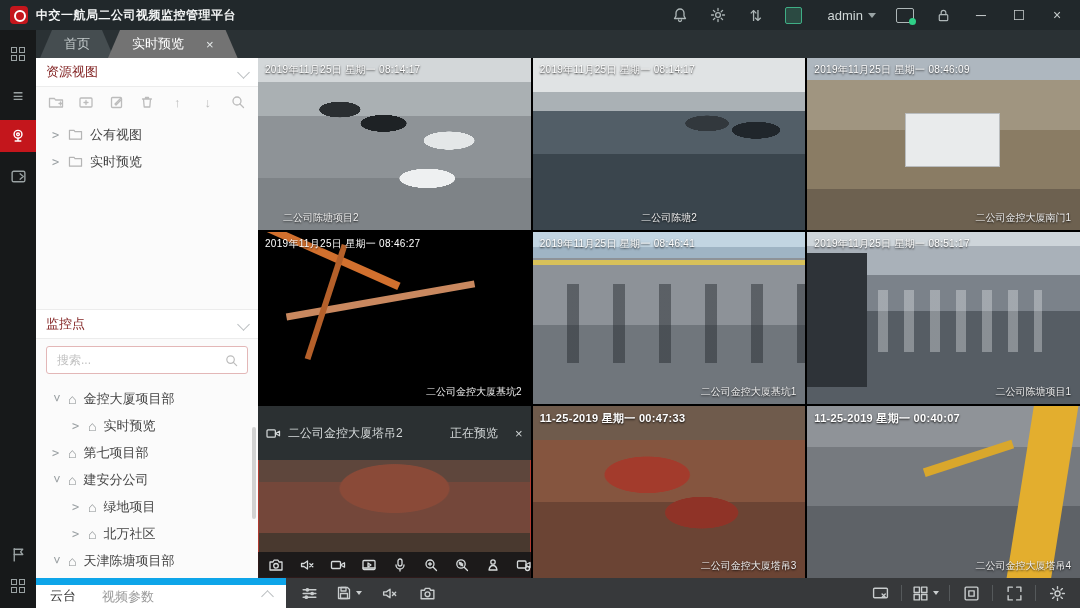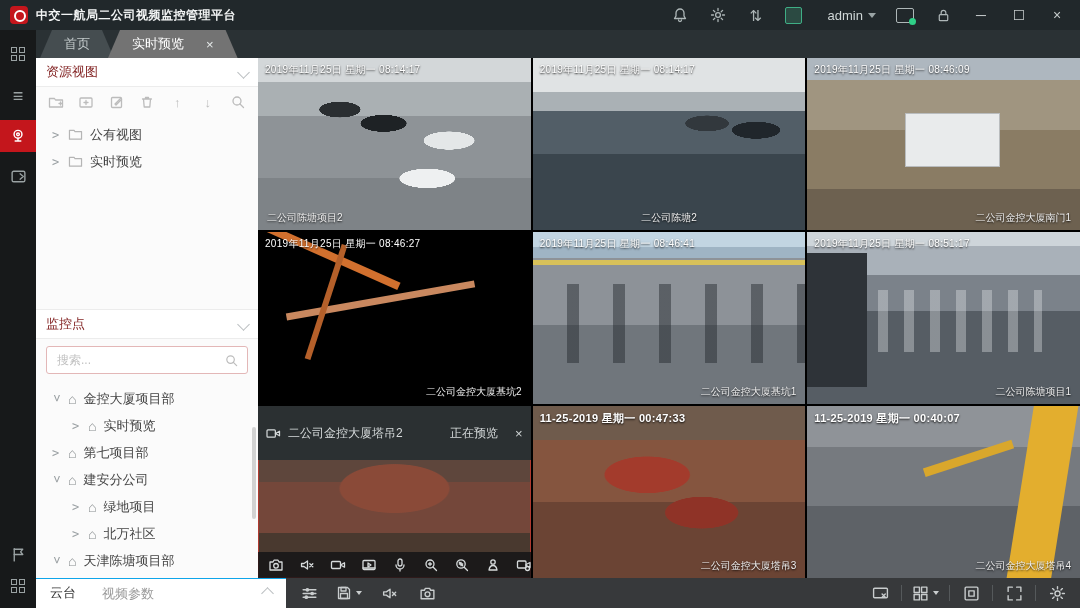--- a/index.html
+++ b/index.html
@@ -68,21 +68,21 @@
   .searchbox input{border:0;outline:0;flex:1;font-size:12px;color:#555;background:transparent;font-family:inherit;}
   .searchbox input::placeholder{color:#c2c2c2;}
   .scrollthumb{position:absolute;right:2px;top:118px;width:4px;height:92px;background:#d2d2d2;border-radius:2px;}
 
   
   .videos{flex:1;background:#000;display:grid;grid-template-columns:repeat(3,1fr);grid-template-rows:repeat(3,1fr);gap:2px;min-width:0;}
   .tile{position:relative;overflow:hidden;cursor:pointer;}
   .ts{position:absolute;top:5px;left:7px;font-size:10px;color:#fff;text-shadow:0 1px 2px rgba(0,0,0,.9);letter-spacing:.3px;}
   .ts.big{font-size:11px;font-weight:bold;}
   .cam-label{position:absolute;bottom:5px;right:9px;font-size:10px;color:#f0f0f0;text-shadow:0 1px 2px rgba(0,0,0,.9);}
-  .cam-label.pos-l{right:auto;left:9px;}
+  .cam-label.pos-l{right:auto;left:25px;}
   .cam-label.pos-c{right:auto;left:50%;transform:translateX(-50%);}
   .deco{position:absolute;}
 
   
   .s1{background:
       radial-gradient(46px 16px at 62% 70%,#eef0f1 60%,transparent 61%),
       radial-gradient(42px 15px at 70% 48%,#e4e7e8 60%,transparent 61%),
       radial-gradient(38px 14px at 46% 38%,#1e2225 60%,transparent 61%),
       radial-gradient(34px 13px at 30% 30%,#2a2e31 60%,transparent 61%),
       linear-gradient(180deg,#d3d7d9 0 14%,#aab0b3 14% 34%,#8e9397 34% 70%,#7e8387 70%);}
@@ -113,21 +113,21 @@
   .tile-head{position:absolute;top:0;left:0;right:0;height:22px;background:#2b3032;display:flex;align-items:center;
              gap:7px;padding:16px 8px;font-size:12px;color:#d6dadb;z-index:3;}
   .tile-head .status{margin-left:auto;}
   .tile-head .tclose2{margin-left:10px;font-size:13px;color:#cfd4d5;cursor:pointer;}
   .tile-tools{position:absolute;left:0;right:0;bottom:0;height:26px;background:rgba(18,20,22,.82);display:flex;
               align-items:center;gap:15px;padding:0 10px;z-index:3;color:#d7dbdc;}
   .tile-tools .ci{width:17px;height:17px;display:flex;align-items:center;justify-content:center;cursor:pointer;}
 
   
   .bottom-row{height:30px;flex:0 0 30px;display:flex;}
-  .panel-tabs{width:222px;flex:0 0 222px;background:#fff;border-top:1px solid #0ea5e9;display:flex;align-items:center;
+  .panel-tabs{width:222px;flex:0 0 222px;background:#fff;border-top:7px solid #0ea5e9;display:flex;align-items:center;
               padding:0 14px;gap:26px;font-size:13px;color:#999;}
   .ptab{height:30px;display:flex;align-items:center;cursor:pointer;}
   .ptab.active{color:#333;border-bottom:2px solid #4a4a4a;}
   .panel-tabs .chev-u{margin-left:auto;}
   .toolbar{flex:1;background:#37393b;display:flex;align-items:center;color:#c9cdce;padding:0 12px;}
   .tool{width:22px;height:22px;display:flex;align-items:center;justify-content:center;cursor:pointer;margin-right:16px;}
   .tool.withcaret{width:auto;gap:4px;}
   .tgroup-r{margin-left:auto;display:flex;align-items:center;}
   .sep{width:1px;height:16px;background:#55595b;margin:0 10px;}
   .smallcaret{width:0;height:0;border-left:3.5px solid transparent;border-right:3.5px solid transparent;border-top:4px solid #c9cdce;}

